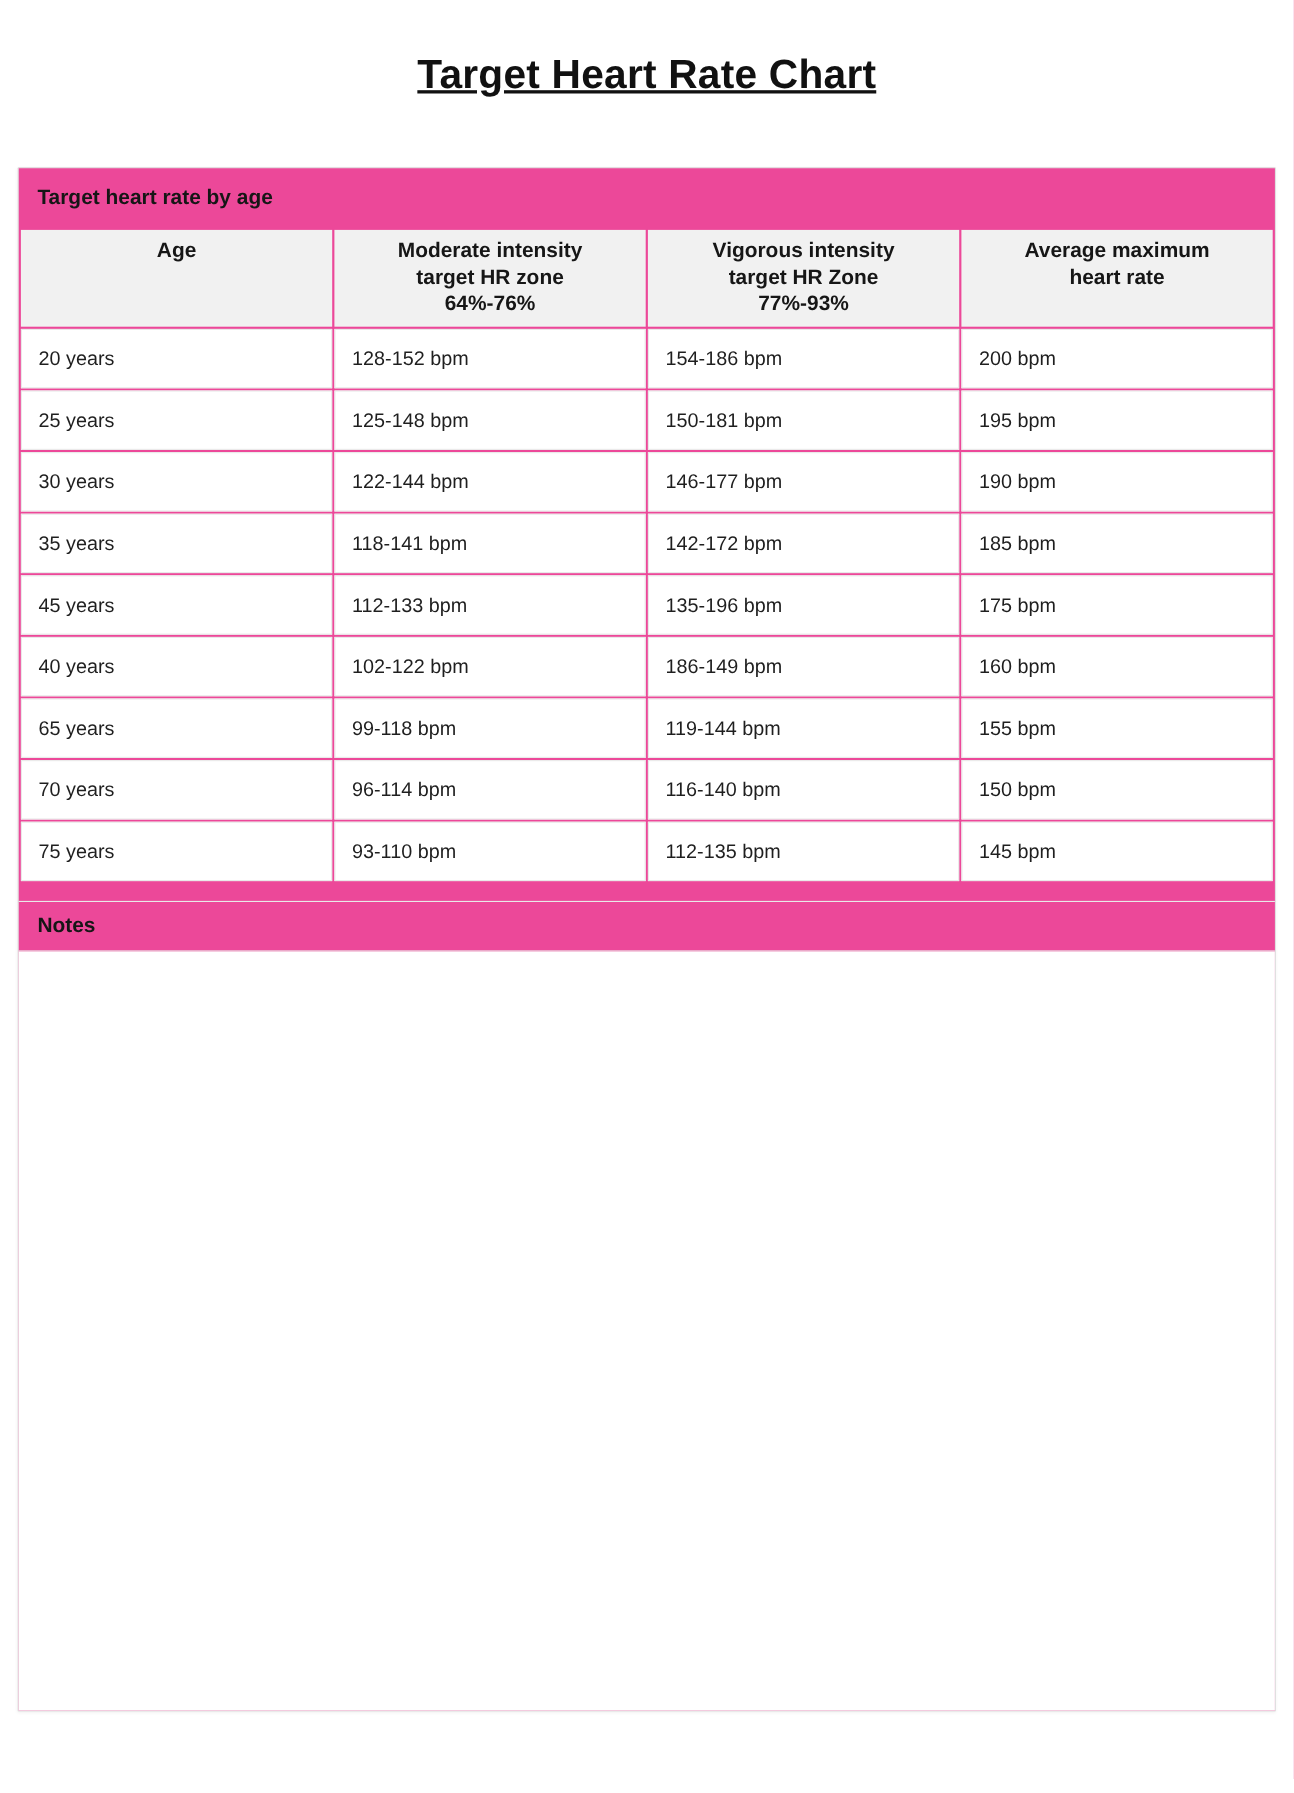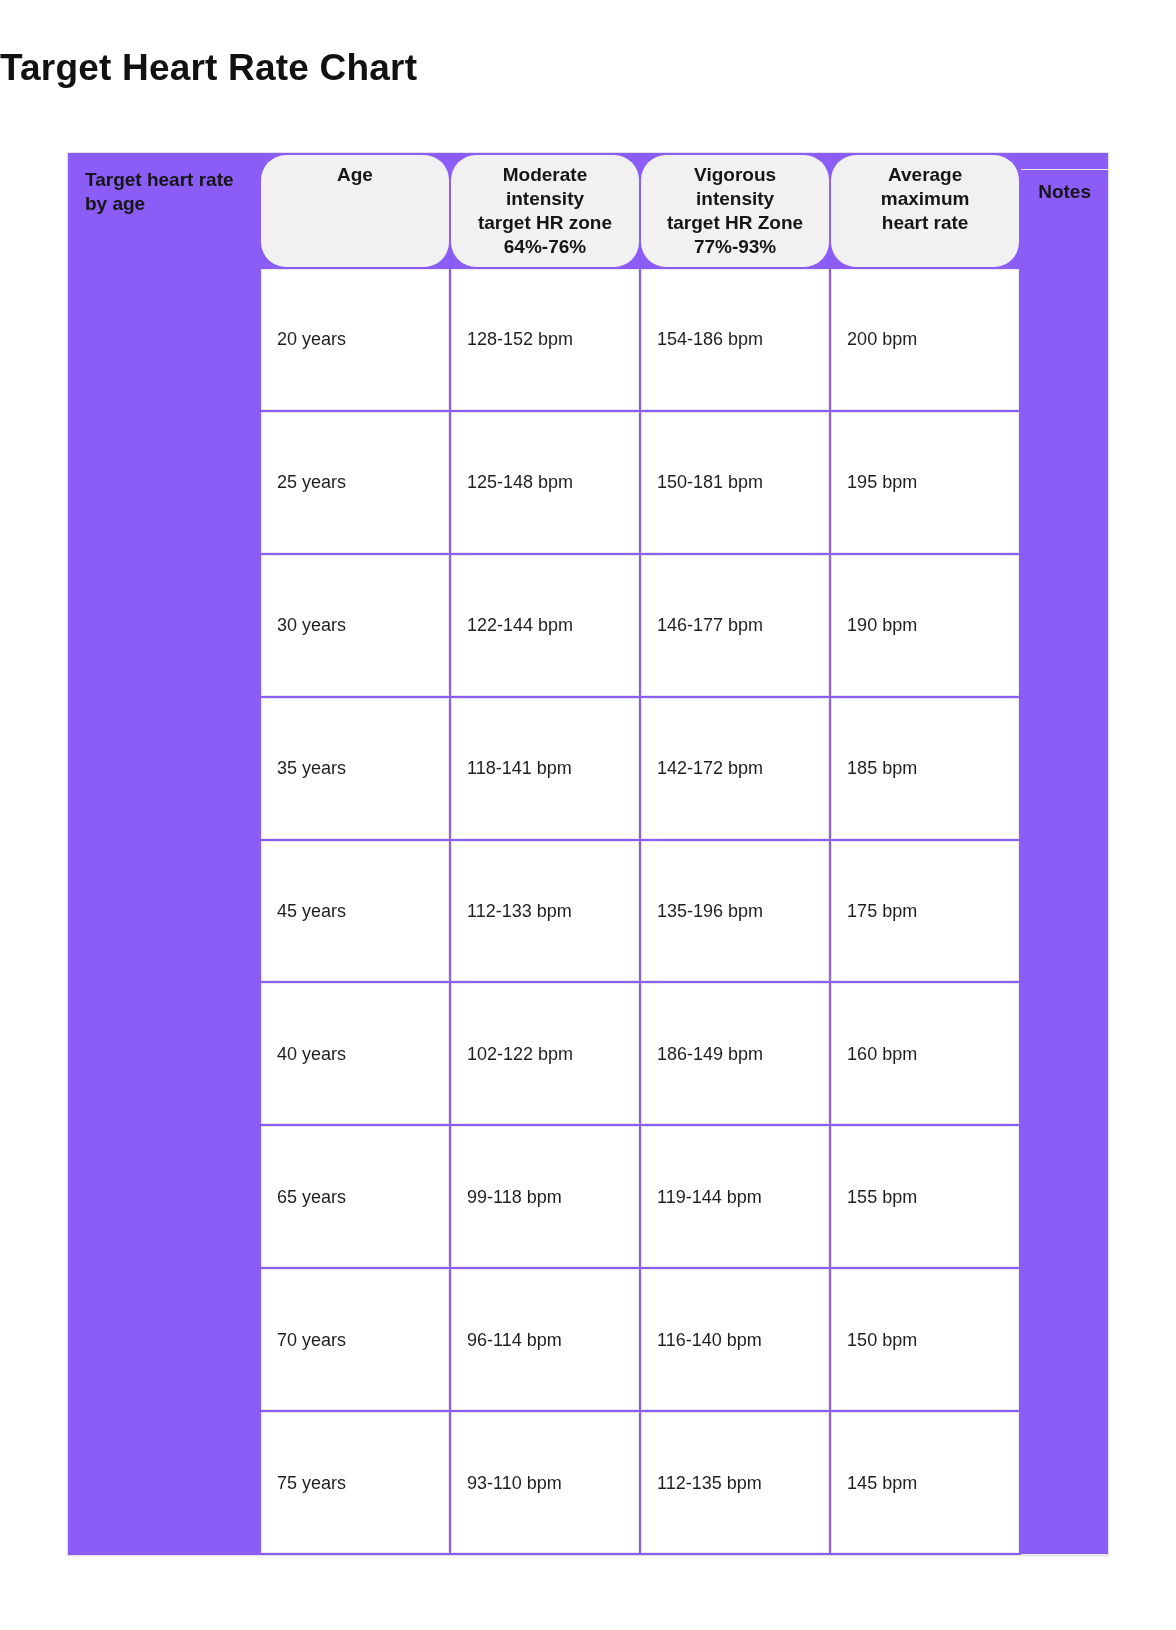--- a/index.html
+++ b/index.html
@@ -6,38 +6,39 @@
   html, body {
     width: 1176px;
     background: #ffffff;
     font-family: "Liberation Sans", sans-serif;
     color: #1f1f1f;
   }
   body { height: 1630px; overflow: hidden; }
 
   .page-title {
     margin-top: 46px;
-    text-align: left;
+    text-align: center;
     font-size: 37px;
     line-height: 44px;
     font-weight: 700;
     color: #111111;
     letter-spacing: 0.2px;
+    text-decoration: underline;
   }
 
   .card {
-    width: 1042px;
+    width: 1144px;
     height: 1404px;
     margin: 62px auto 0 auto;
     border: 1px solid #e0e0e0;
     border-radius: 1px;
-    background: #8b5cf6;
+    background: #ec4899;
     box-shadow: 0 1px 3px rgba(0,0,0,0.05);
     display: flex;
-    flex-direction: row;
+    flex-direction: column;
   }
 
   .section-title {
     padding: 15px 17px;
     font-size: 19px;
     line-height: 24px;
     font-weight: 700;
     color: #161616;
   }
 
@@ -50,29 +51,28 @@
   table.hr-table th {
     background: #f1f1f1;
     font-size: 19px;
     font-weight: 700;
     line-height: 24px;
     text-align: center;
     vertical-align: top;
     padding: 8px 16px;
     height: 88px;
     color: #161616;
-    border-radius: 25px;
   }
   table.hr-table th .hl { display: block; }
   table.hr-table td {
     background: #ffffff;
     border: 1px solid #e9e9e9;
     font-size: 18px;
     line-height: 24px;
-    padding: 26px 15px;
+    padding: 14px 15px;
     color: #1f1f1f;
     vertical-align: middle;
   }
 
   .notes-title {
     margin-top: 16px;
     padding: 10px 17px;
     font-size: 19px;
     line-height: 24px;
     font-weight: 700;

